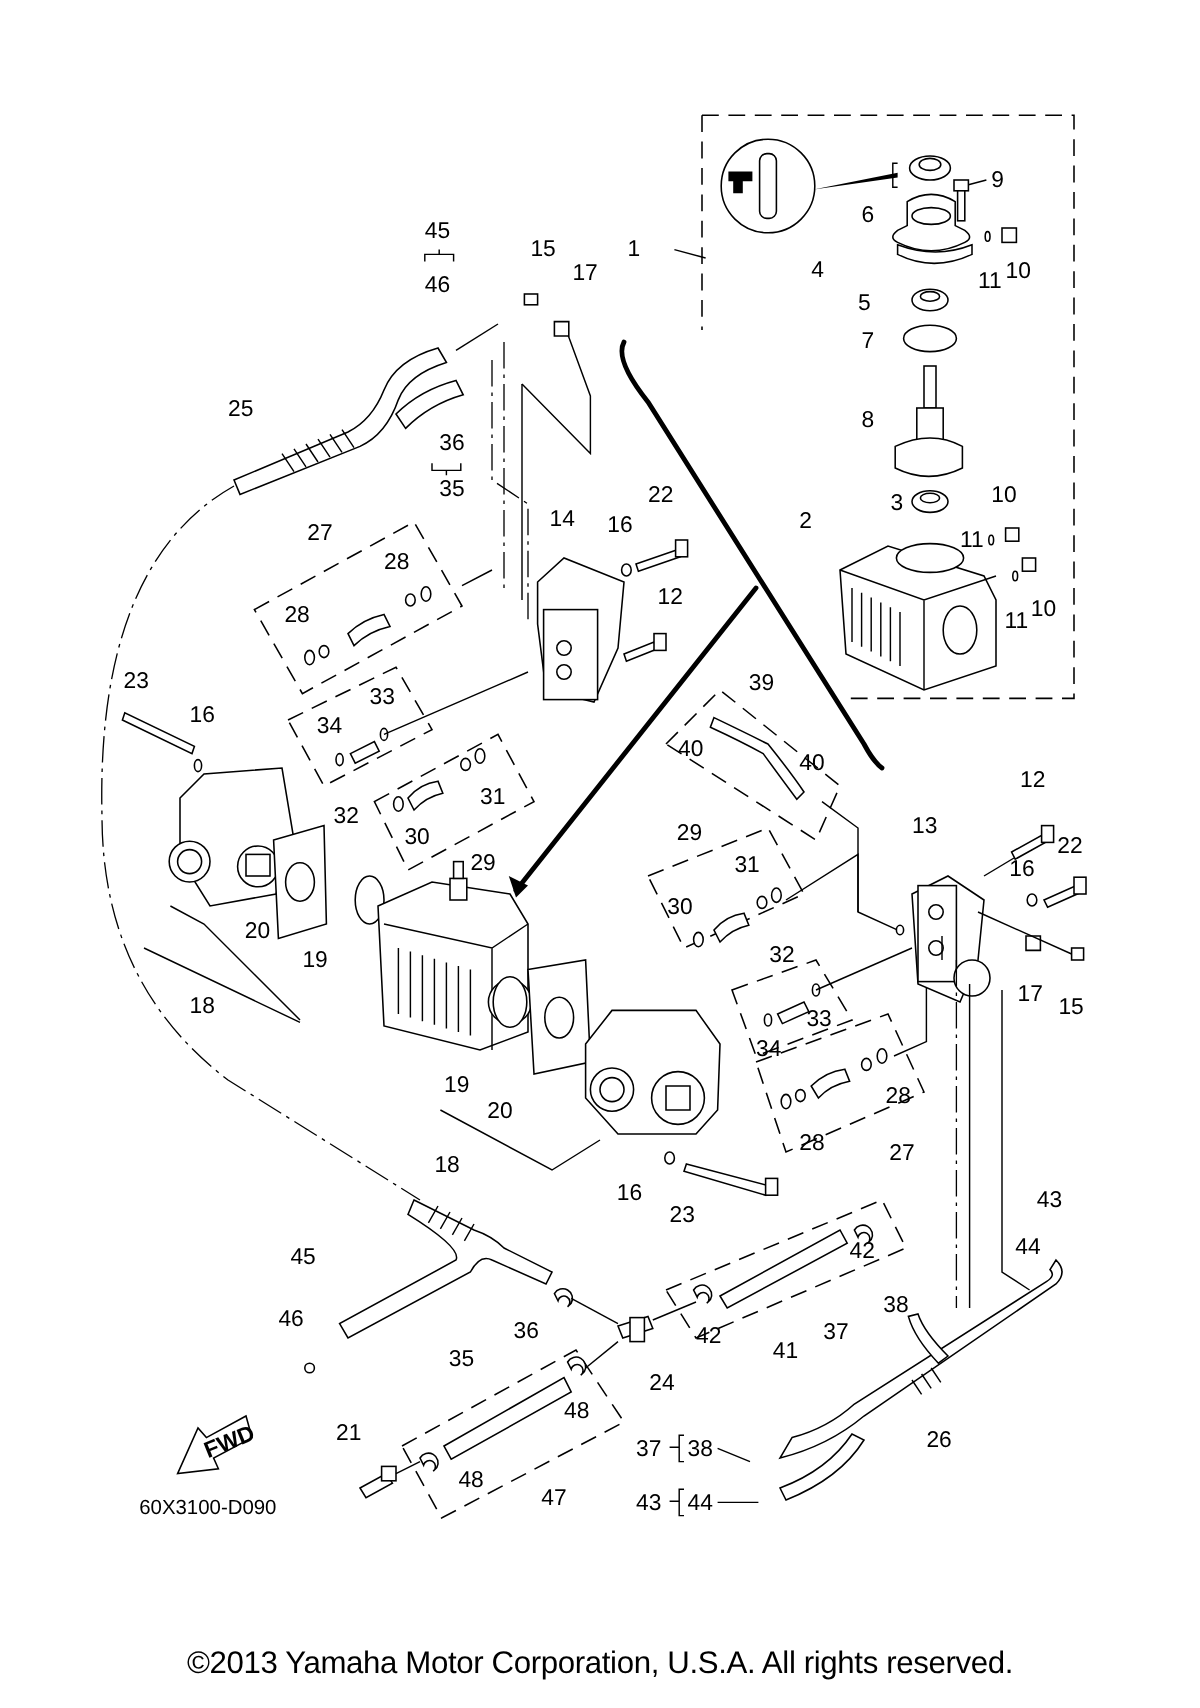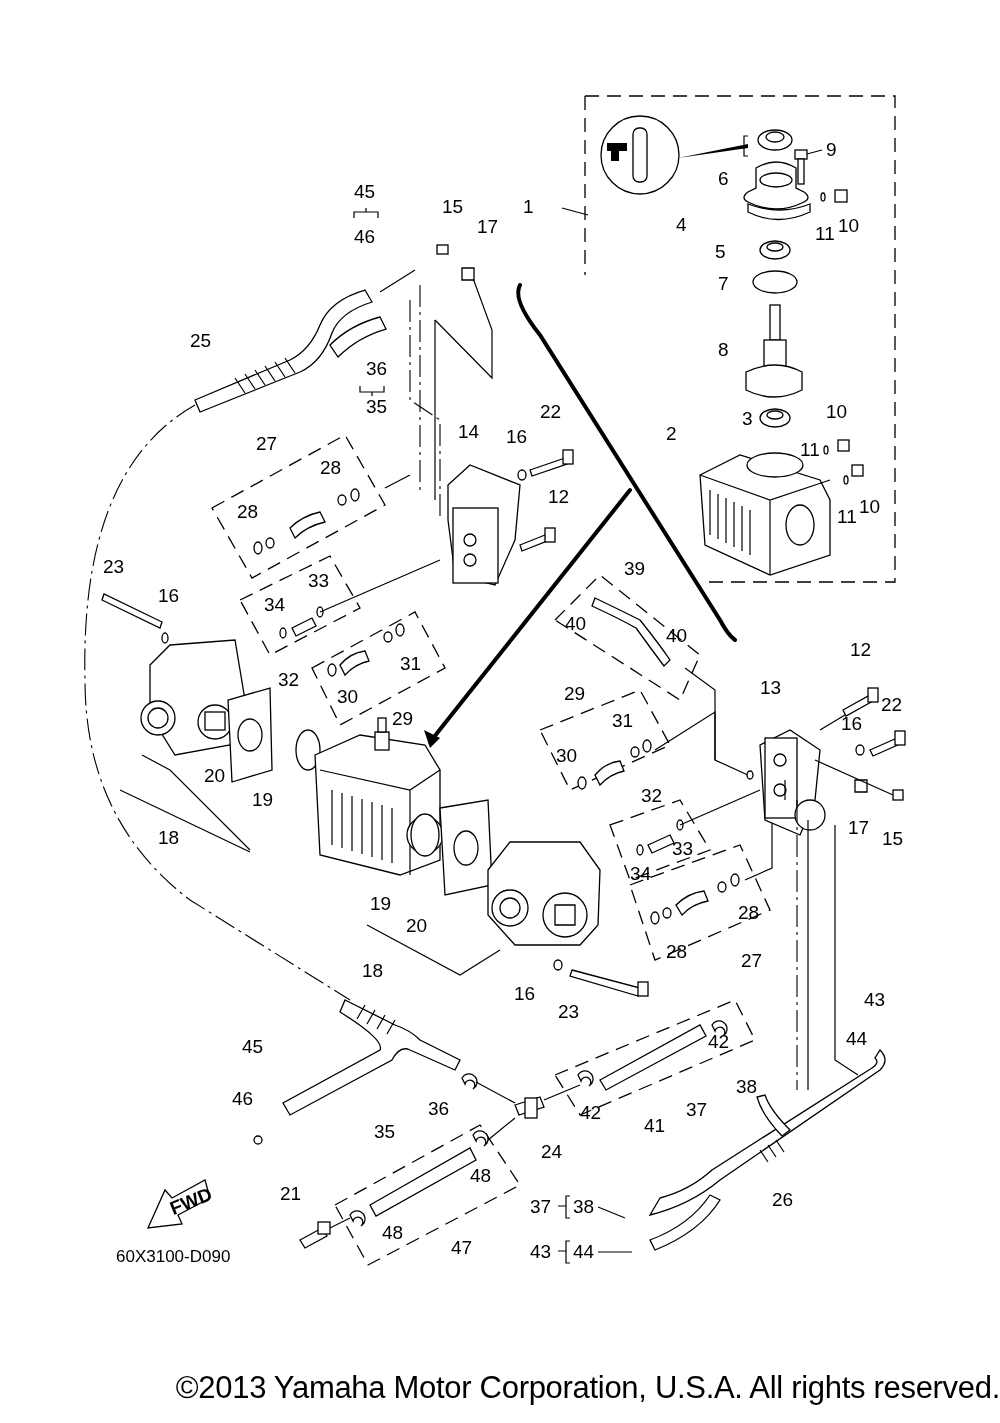--- a/index.html
+++ b/index.html
@@ -1,20 +1,20 @@
 <!DOCTYPE html>
 <html><head>
 <meta charset="utf-8">
 <style>
   html, body { margin:0; padding:0; background:#ffffff; }
   body { width:1000px; height:1423px; position:relative; overflow:hidden; font-family:"Liberation Sans", sans-serif; }
   #diagram { position:absolute; left:0; top:0; width:1000px; height:1423px; }
   .lbl { font-family:"Liberation Sans", sans-serif; font-size:19px; fill:#000; }
   .code { font-family:"Liberation Sans", sans-serif; font-size:17px; fill:#000; }
-  .copyright { position:absolute; left:0; width:1000px; top:1370px; text-align:right; font-size:31px; color:#000; font-family:"Liberation Sans", sans-serif; letter-spacing:-0.3px; }
+  .copyright { position:absolute; left:0; width:1000px; top:1370px; text-align:center; font-size:26px; color:#000; font-family:"Liberation Sans", sans-serif; letter-spacing:-0.3px; }
   .ln { stroke:#000; stroke-width:1.2; fill:none; }
   .dash { stroke:#000; stroke-width:1.3; fill:none; stroke-dasharray:14 8; }
   .dashdot { stroke:#000; stroke-width:1.1; fill:none; stroke-dasharray:22 5 3 5; }
   .part { stroke:#000; stroke-width:1.3; fill:#fff; }
   .thick { stroke:#000; stroke-width:4; fill:none; stroke-linecap:round; }
 </style>
 </head>
 <body>
 
 <svg id="diagram" viewBox="0 0 1000 1423" xmlns="http://www.w3.org/2000/svg">

